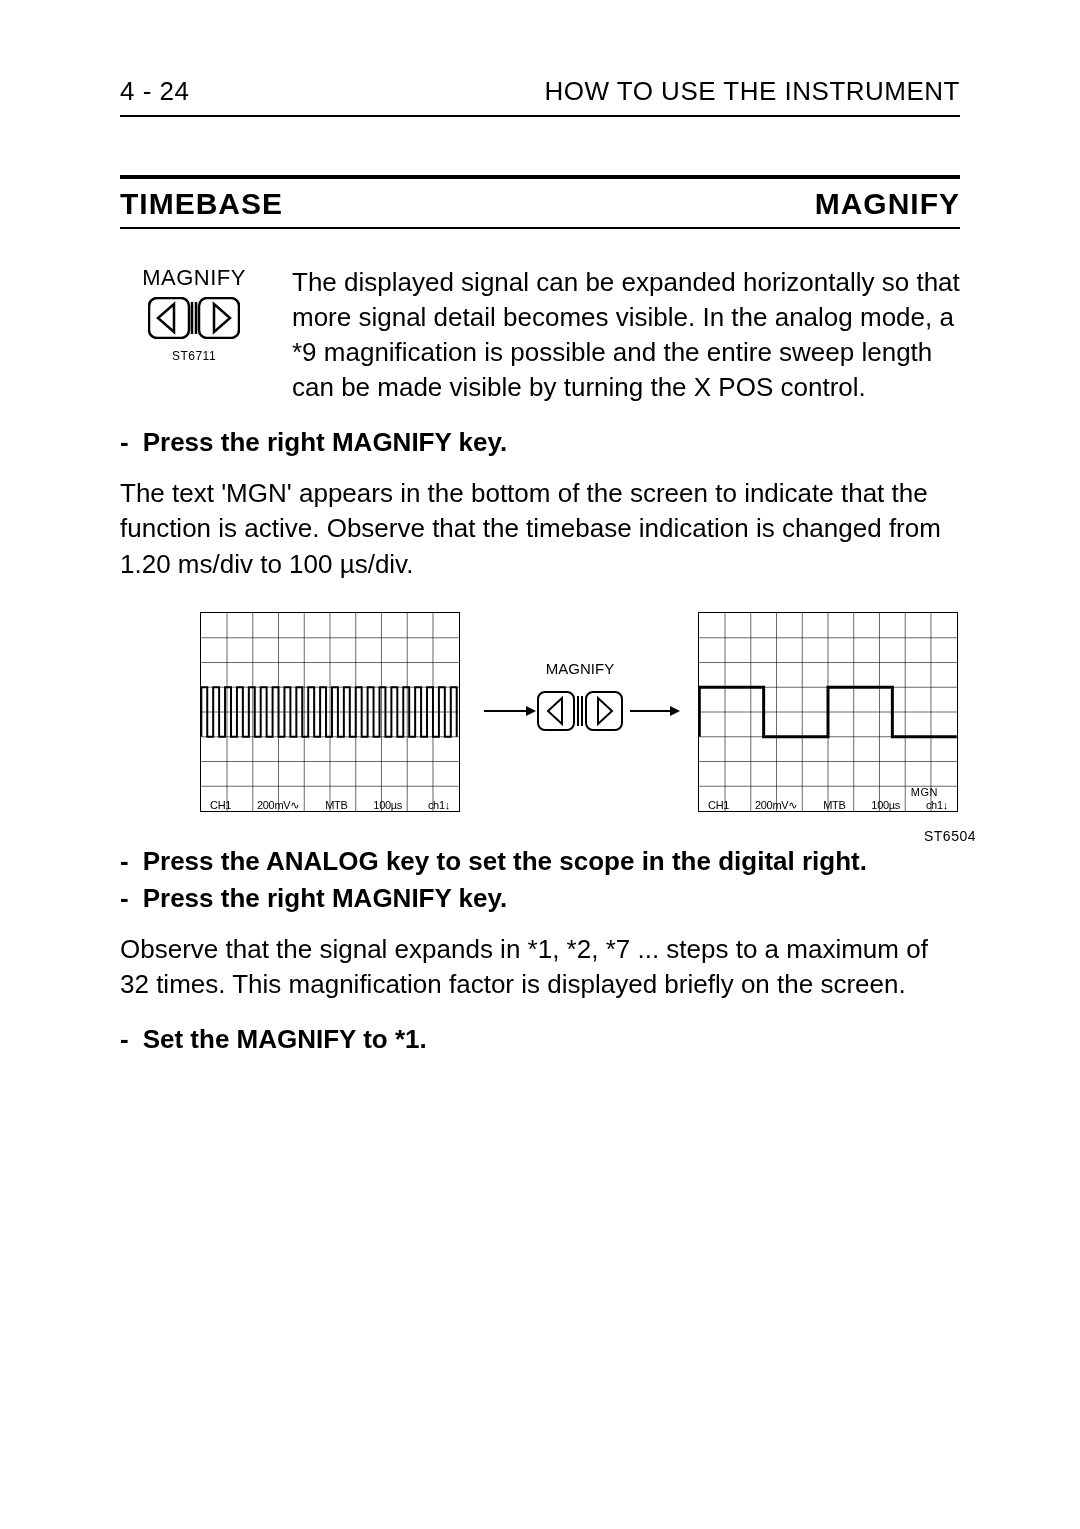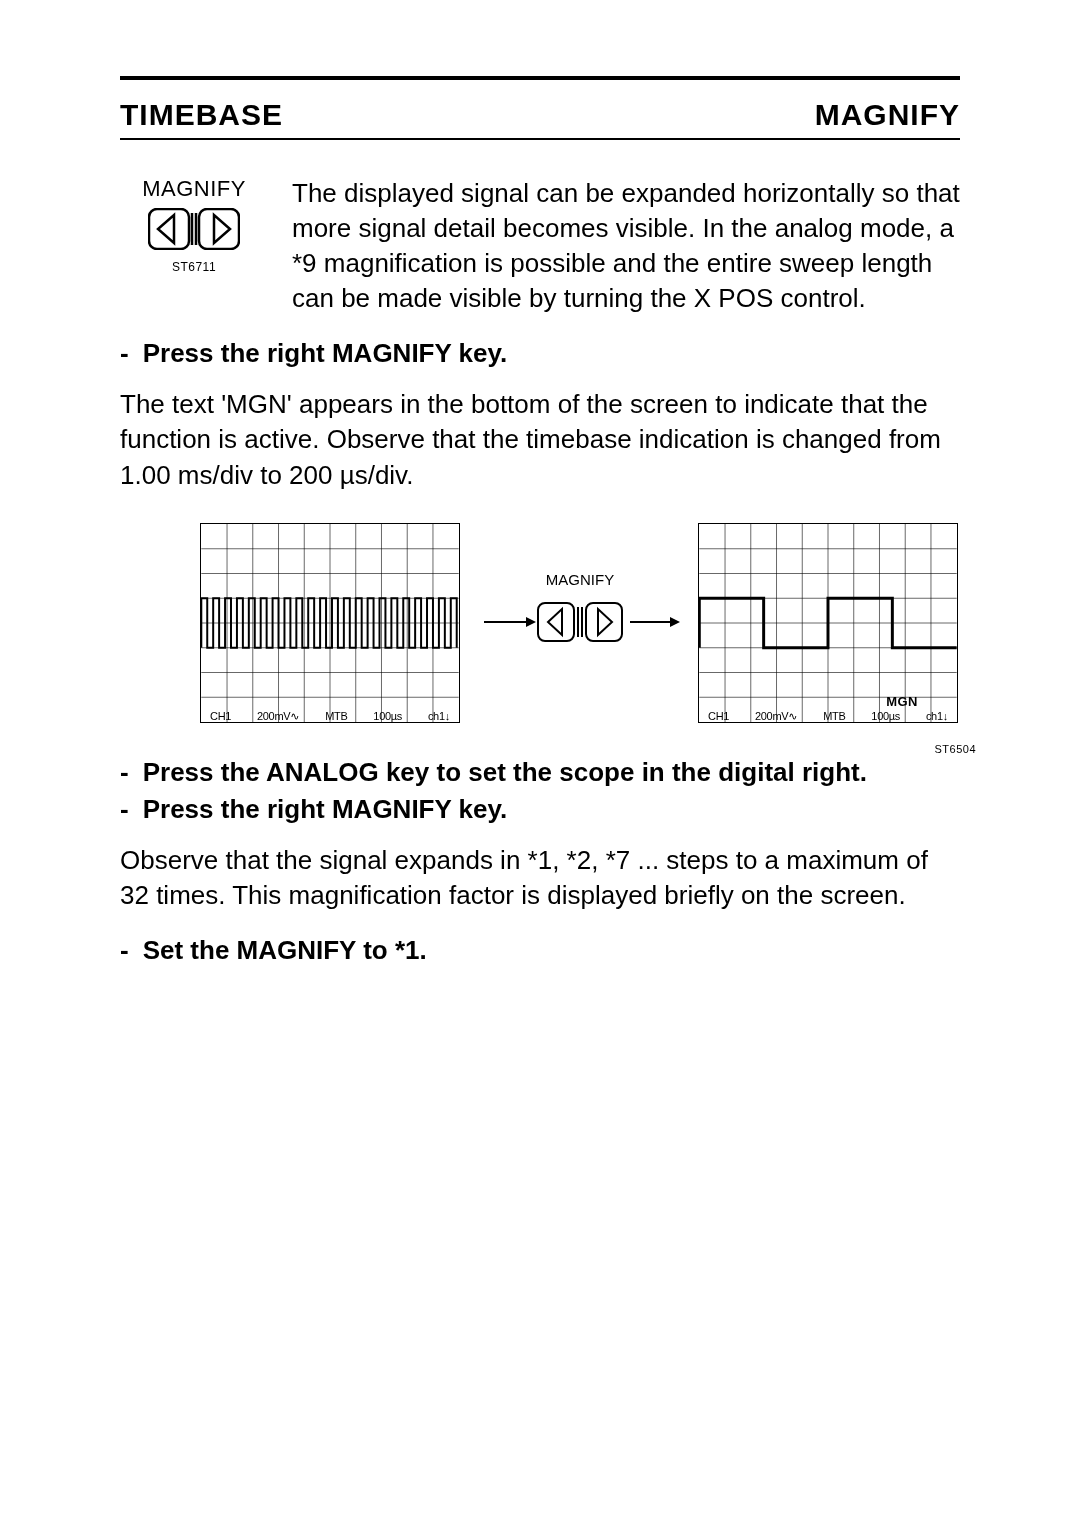--- a/index.html
+++ b/index.html
@@ -19,26 +19,27 @@
   .running-head {
     display: flex;
     justify-content: space-between;
     align-items: baseline;
     border-bottom: 2px solid #000;
     padding-bottom: 8px;
     font-size: 26px;
     letter-spacing: 0.5px;
   }
   .section-title {
+    margin-top: 58px;
     border-top: 4px solid #000;
     border-bottom: 2px solid #000;
     display: flex;
     justify-content: space-between;
     align-items: baseline;
-    padding: 18px 0 6px 0;
+    padding: 8px 0 6px 0;
     font-weight: bold;
     font-size: 30px;
     letter-spacing: 1px;
   }
   .intro-row {
     display: flex;
     margin-top: 36px;
     column-gap: 24px;
   }
   .key-figure {
@@ -109,44 +110,47 @@
     bottom: 4px;
     font-size: 11px;
     display: flex;
     gap: 24px;
     width: 240px;
     justify-content: space-between;
   }
   .scope-readout span { letter-spacing: -0.3px; }
   .mgn-badge {
     position: absolute;
-    right: 42px;
+    right: 22px;
     bottom: 18px;
-    font-size: 13px;
-    letter-spacing: 0.5px;
-    font-weight: bold;
+    font-size: 11px;
+    letter-spacing: 0.5px;
   }
   .midblock {
     text-align: center;
     font-size: 18px;
   }
   .figure-code {
     position: absolute;
     right: -16px;
     bottom: -28px;
-    font-size: 11px;
+    font-size: 14px;
     letter-spacing: 0.5px;
   }
   .scope-figure-wrap { position: relative; }
 </style>
 </head>
 <body>
 
 <div class="page">
 
+  <div class="running-head">
+    <span>4 - 24</span>
+    <span>HOW TO USE THE INSTRUMENT</span>
+  </div>
 
   <div class="section-title">
     <span>TIMEBASE</span>
     <span>MAGNIFY</span>
   </div>
 
   <div class="intro-row">
     <div class="key-figure">
       <div class="key-label">MAGNIFY</div>
       <svg class="nav-keys" viewBox="0 0 92 42">
@@ -162,21 +166,21 @@
     <div class="intro-para">The displayed signal can be expanded horizontally so that more signal detail becomes visible. In the analog mode, a *9 magnification is possible and the entire sweep length can be made visible by turning the X POS control.</div>
   </div>
 
   <div class="step-list">
     <div class="step-item">
       <span class="step-bullet">-</span>
       <span>Press the right MAGNIFY key.</span>
     </div>
   </div>
 
-  <div class="body-para">The text 'MGN' appears in the bottom of the screen to indicate that the function is active. Observe that the timebase indication is changed from 1.00 ms/div to 200 µs/div.</div>
+  <div class="body-para">The text 'MGN' appears in the bottom of the screen to indicate that the function is active. Observe that the timebase indication is changed from 1.20 ms/div to 100 µs/div.</div>
 
   <div class="scope-figure-wrap">
     <div class="scope-figure">
 
       <div class="scope-panel">
         <svg class="scope-grid" viewBox="0 0 260 200">
 
           <g stroke="#000" stroke-width="0.6">
             <line x1="26" y1="0" x2="26" y2="200"></line>
             <line x1="52" y1="0" x2="52" y2="200"></line>

